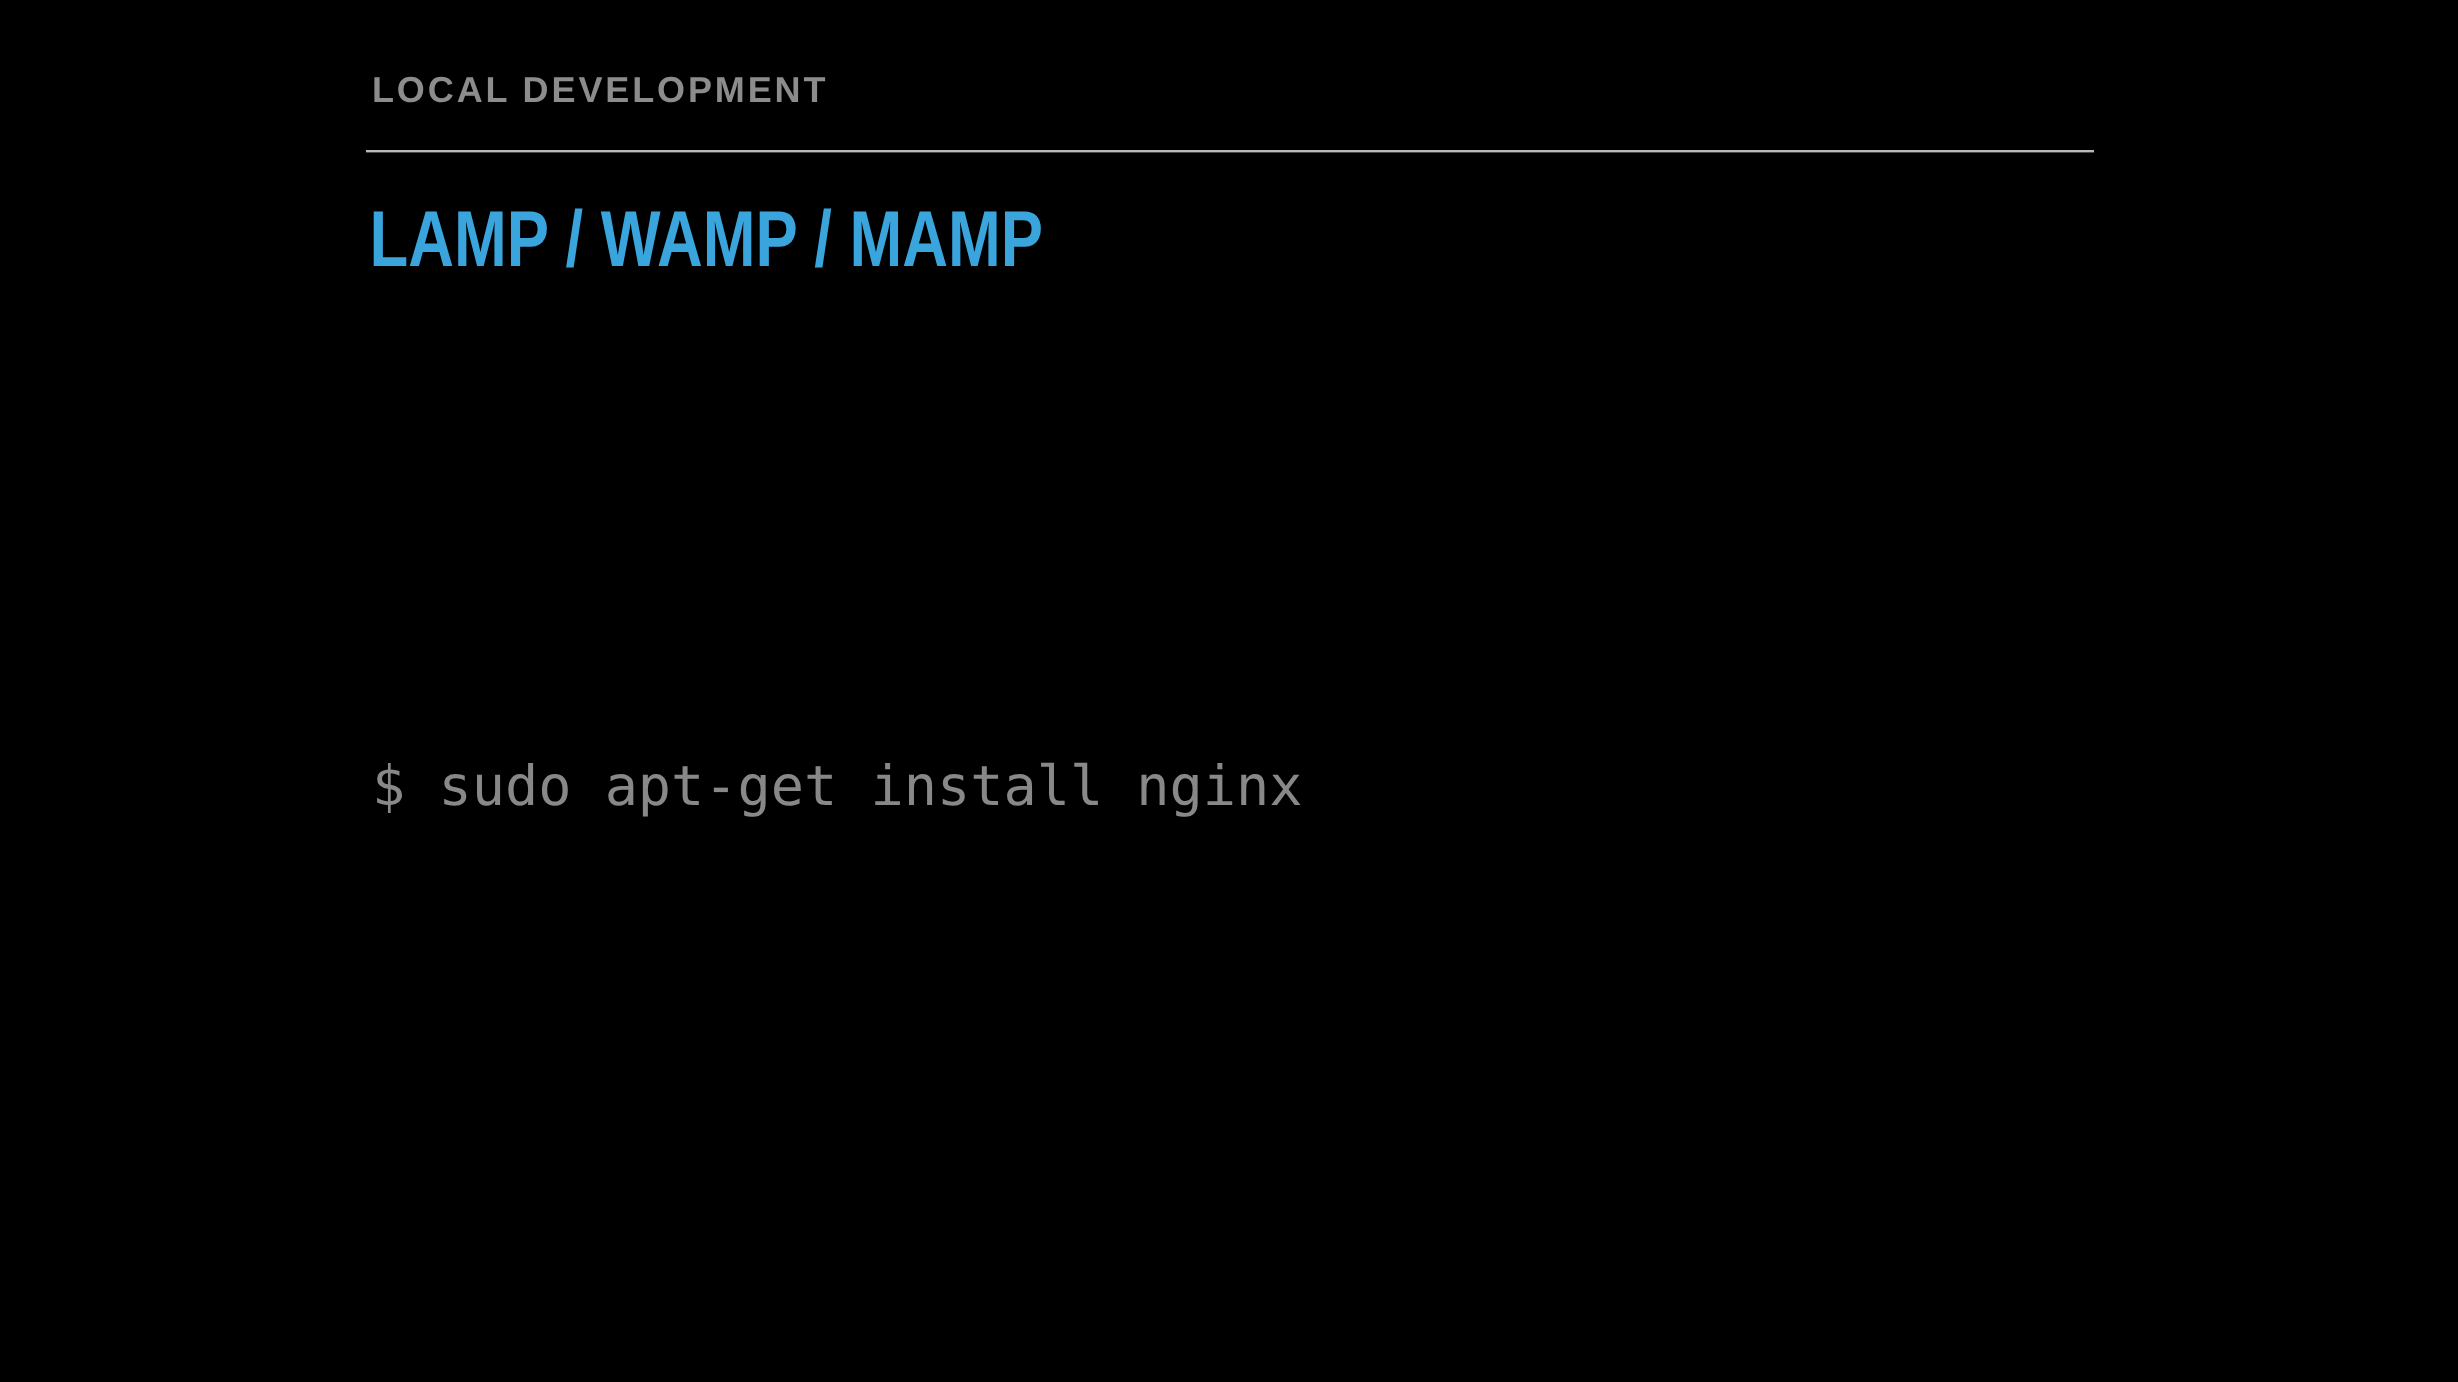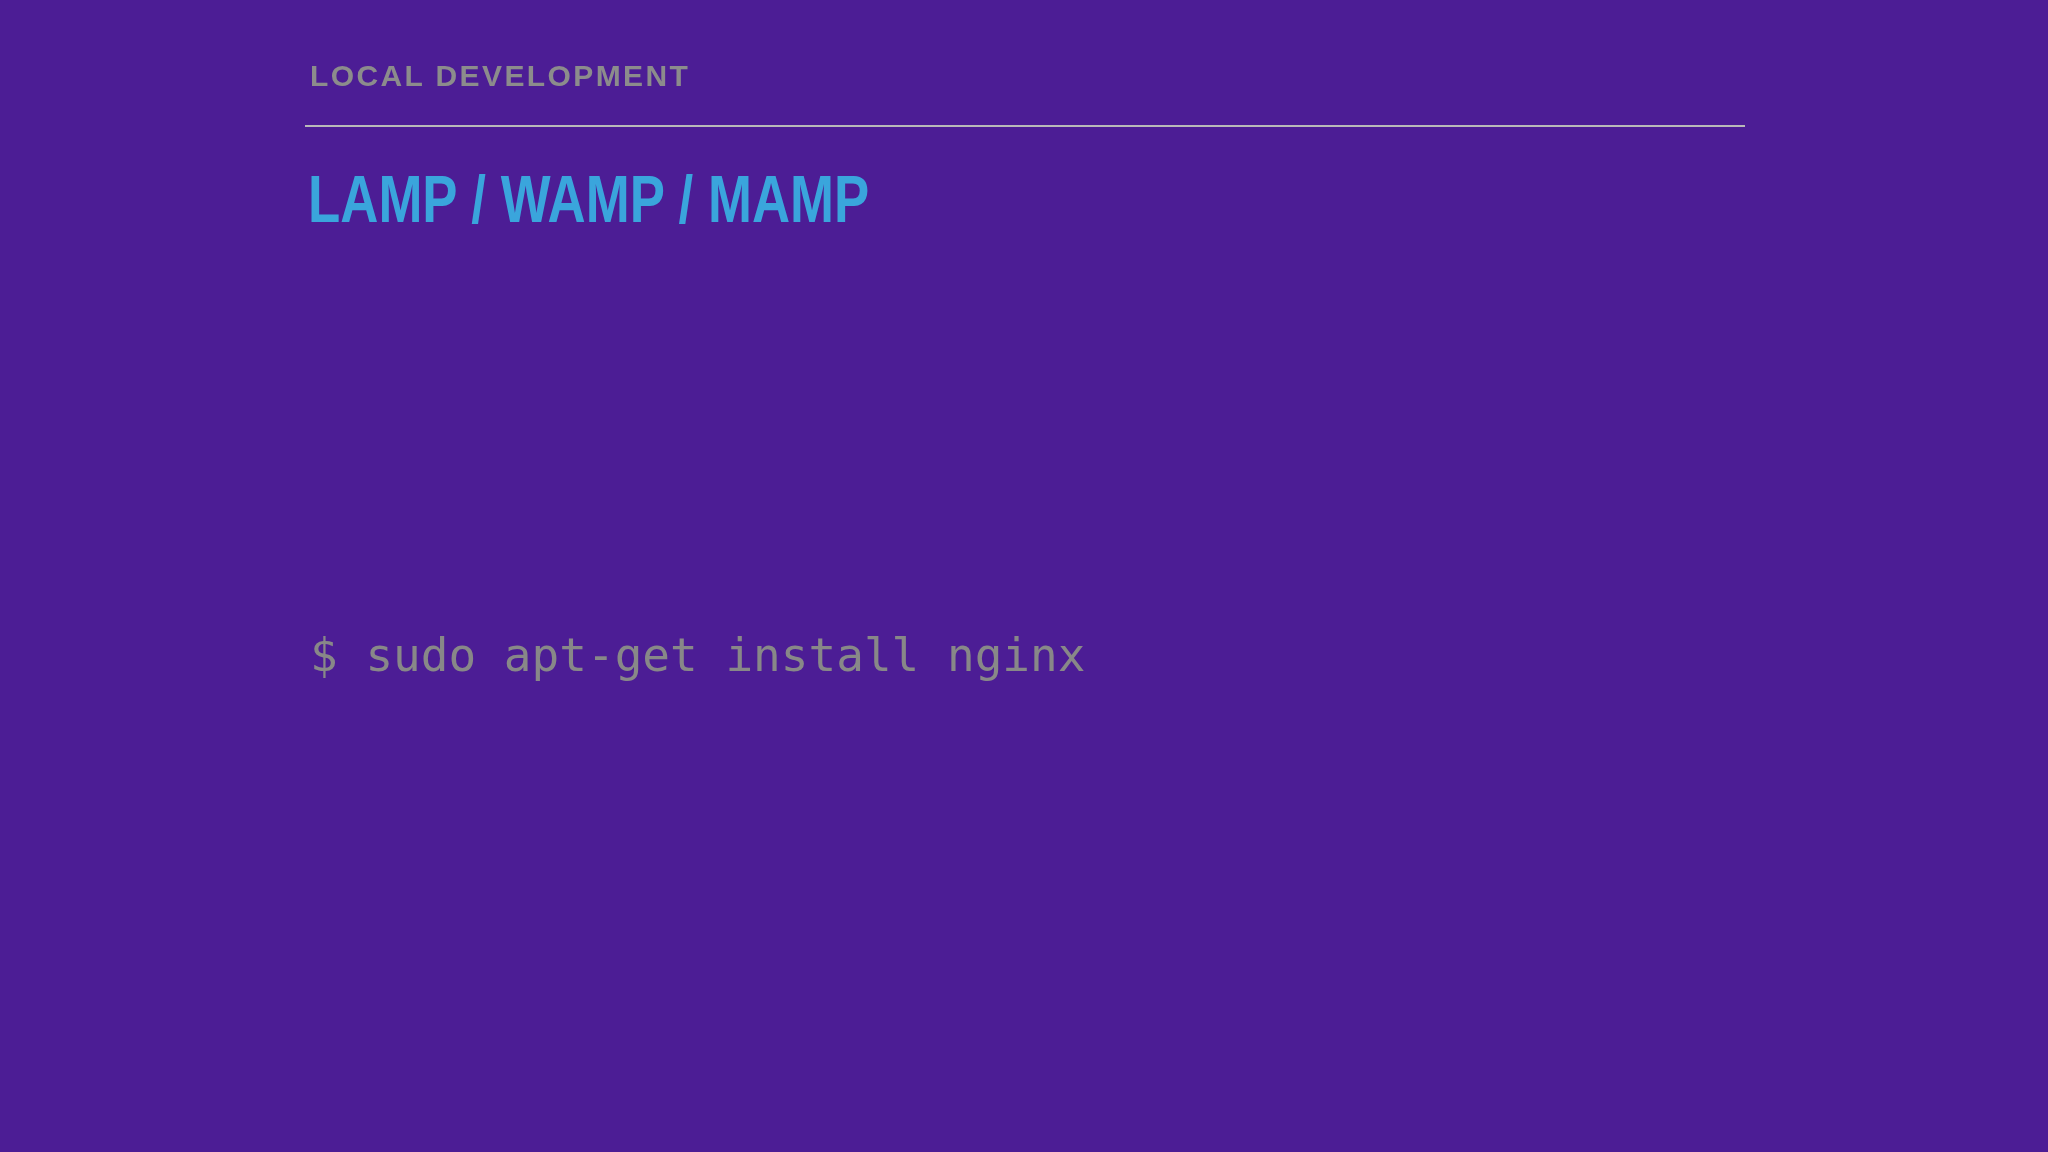--- a/index.html
+++ b/index.html
@@ -11,21 +11,21 @@
     height: 1152px;
     background: #ffffff;
     font-family: "Liberation Sans", sans-serif;
     overflow: hidden;
   }
 
   .slide {
     position: relative;
     width: 2048px;
     height: 1152px;
-    background: #4c1d95;
+    background: #000000;
   }
 
   
   .eyebrow {
     position: absolute;
     left: 310px;
     top: 58px;
     font-family: "Liberation Sans", sans-serif;
     font-size: 30px;
     font-weight: 600;

